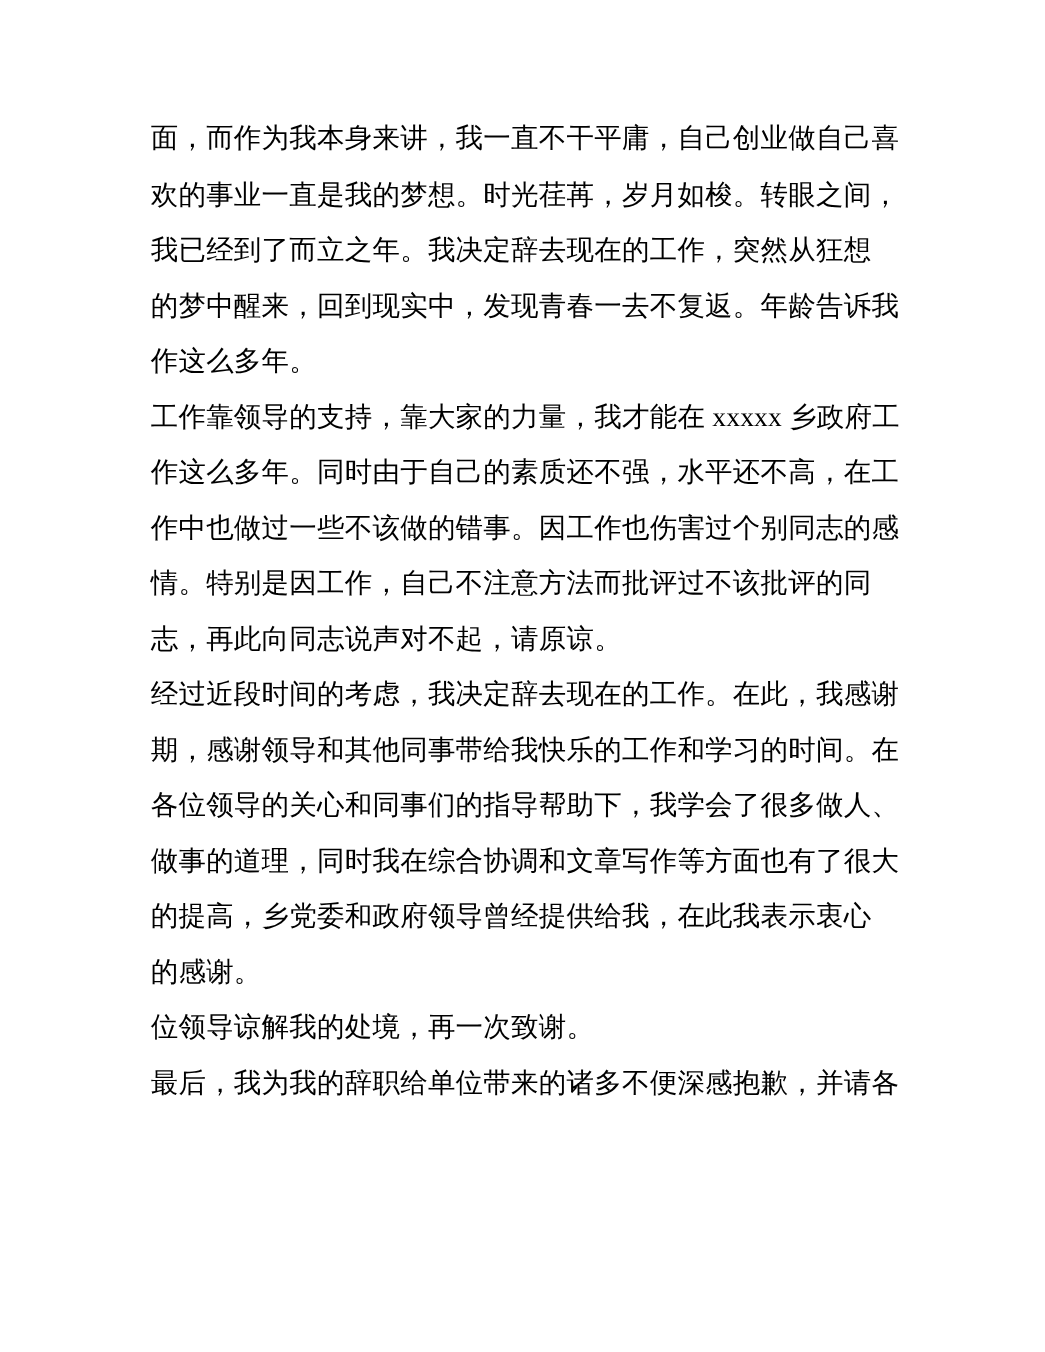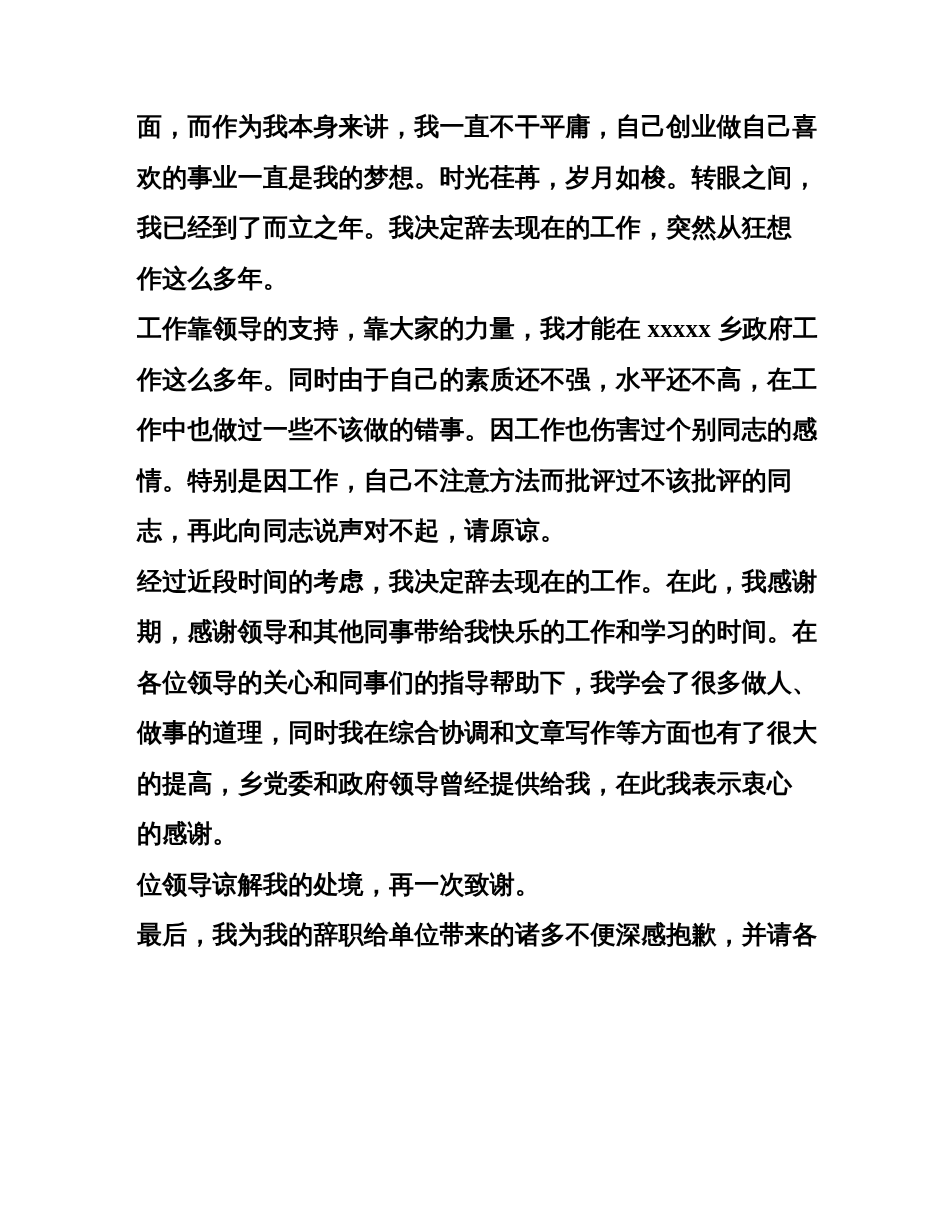--- a/index.html
+++ b/index.html
@@ -35,25 +35,26 @@
   }
   .text-line {
     white-space: nowrap;
     letter-spacing: 0.2px;
   }
 </style>
 </head>
 <body style="background: rgb(255, 255, 255);">
 
 <div class="page">
-  <div class="text-block" style="color: rgb(0, 0, 0); font-weight: bold;">
+  <div class="text-block" style="color: rgb(0, 0, 0);">
       <div class="paragraph">
         <div class="text-line">面，而作为我本身来讲，我一直不干平庸，自己创业做自己喜</div>
         <div class="text-line">欢的事业一直是我的梦想。时光荏苒，岁月如梭。转眼之间，</div>
         <div class="text-line">我已经到了而立之年。我决定辞去现在的工作，突然从狂想</div>
+        <div class="text-line">的梦中醒来，回到现实中，发现青春一去不复返。年龄告诉我</div>
         <div class="text-line">作这么多年。</div>
       </div>
       <div class="paragraph">
         <div class="text-line">工作靠领导的支持，靠大家的力量，我才能在 xxxxx 乡政府工</div>
         <div class="text-line">作这么多年。同时由于自己的素质还不强，水平还不高，在工</div>
         <div class="text-line">作中也做过一些不该做的错事。因工作也伤害过个别同志的感</div>
         <div class="text-line">情。特别是因工作，自己不注意方法而批评过不该批评的同</div>
         <div class="text-line">志，再此向同志说声对不起，请原谅。</div>
       </div>
       <div class="paragraph">

